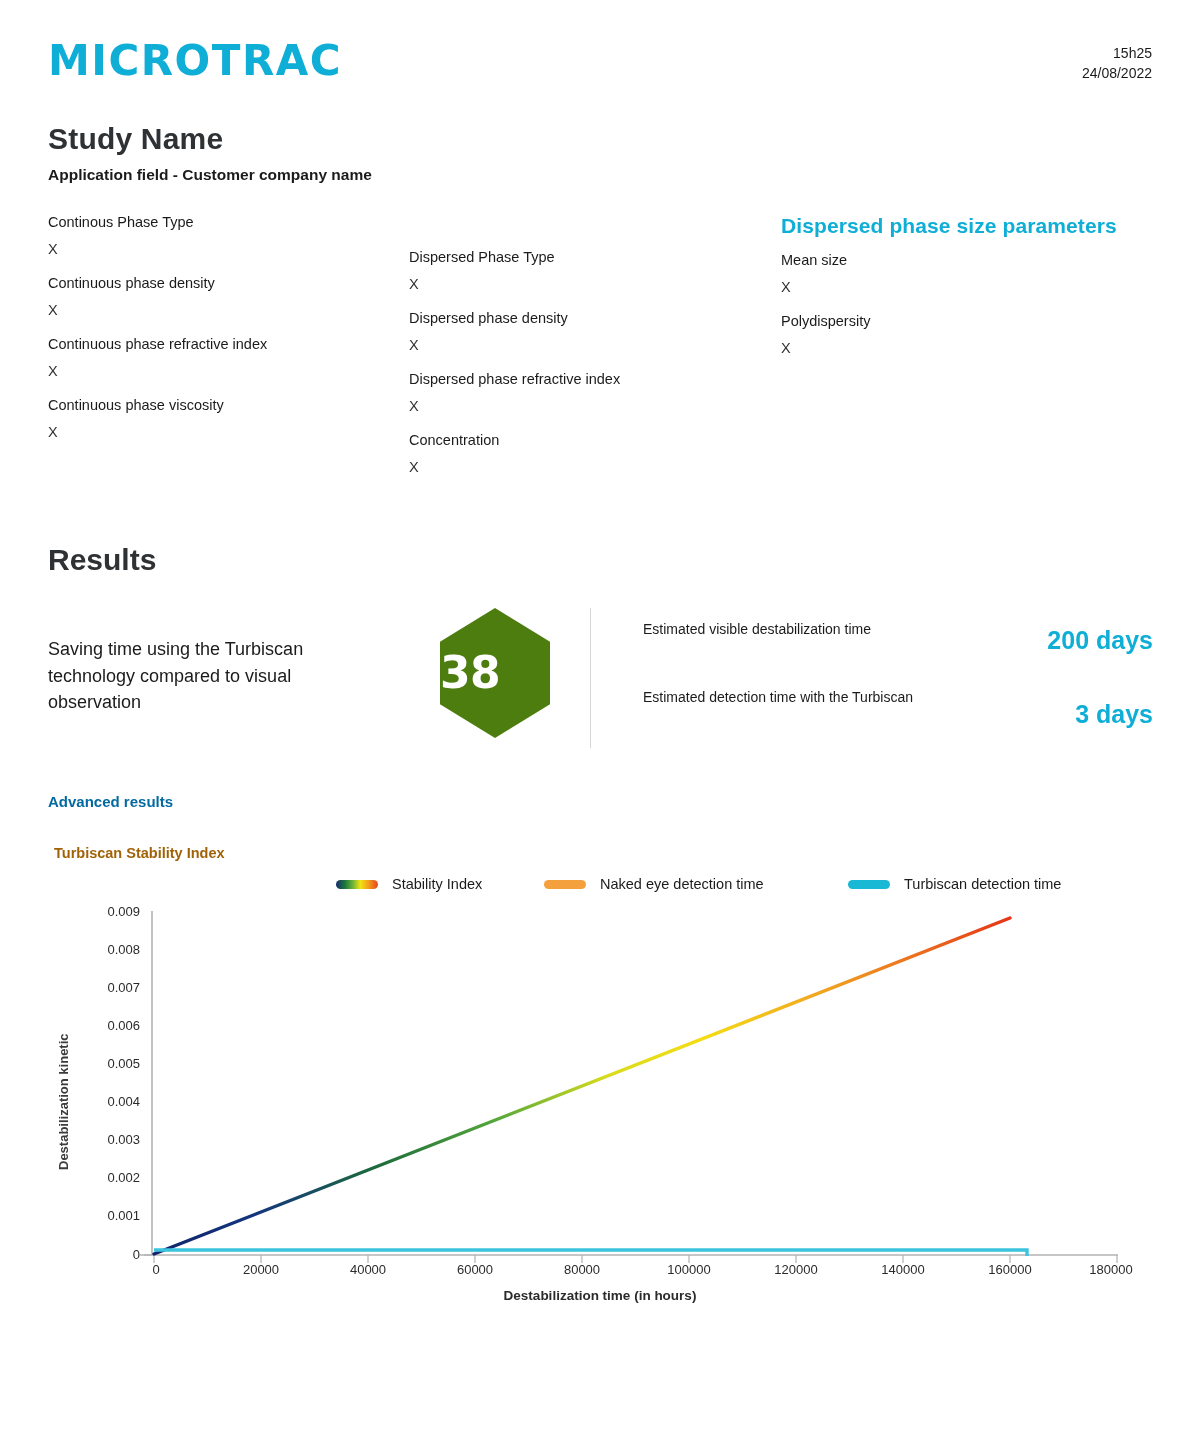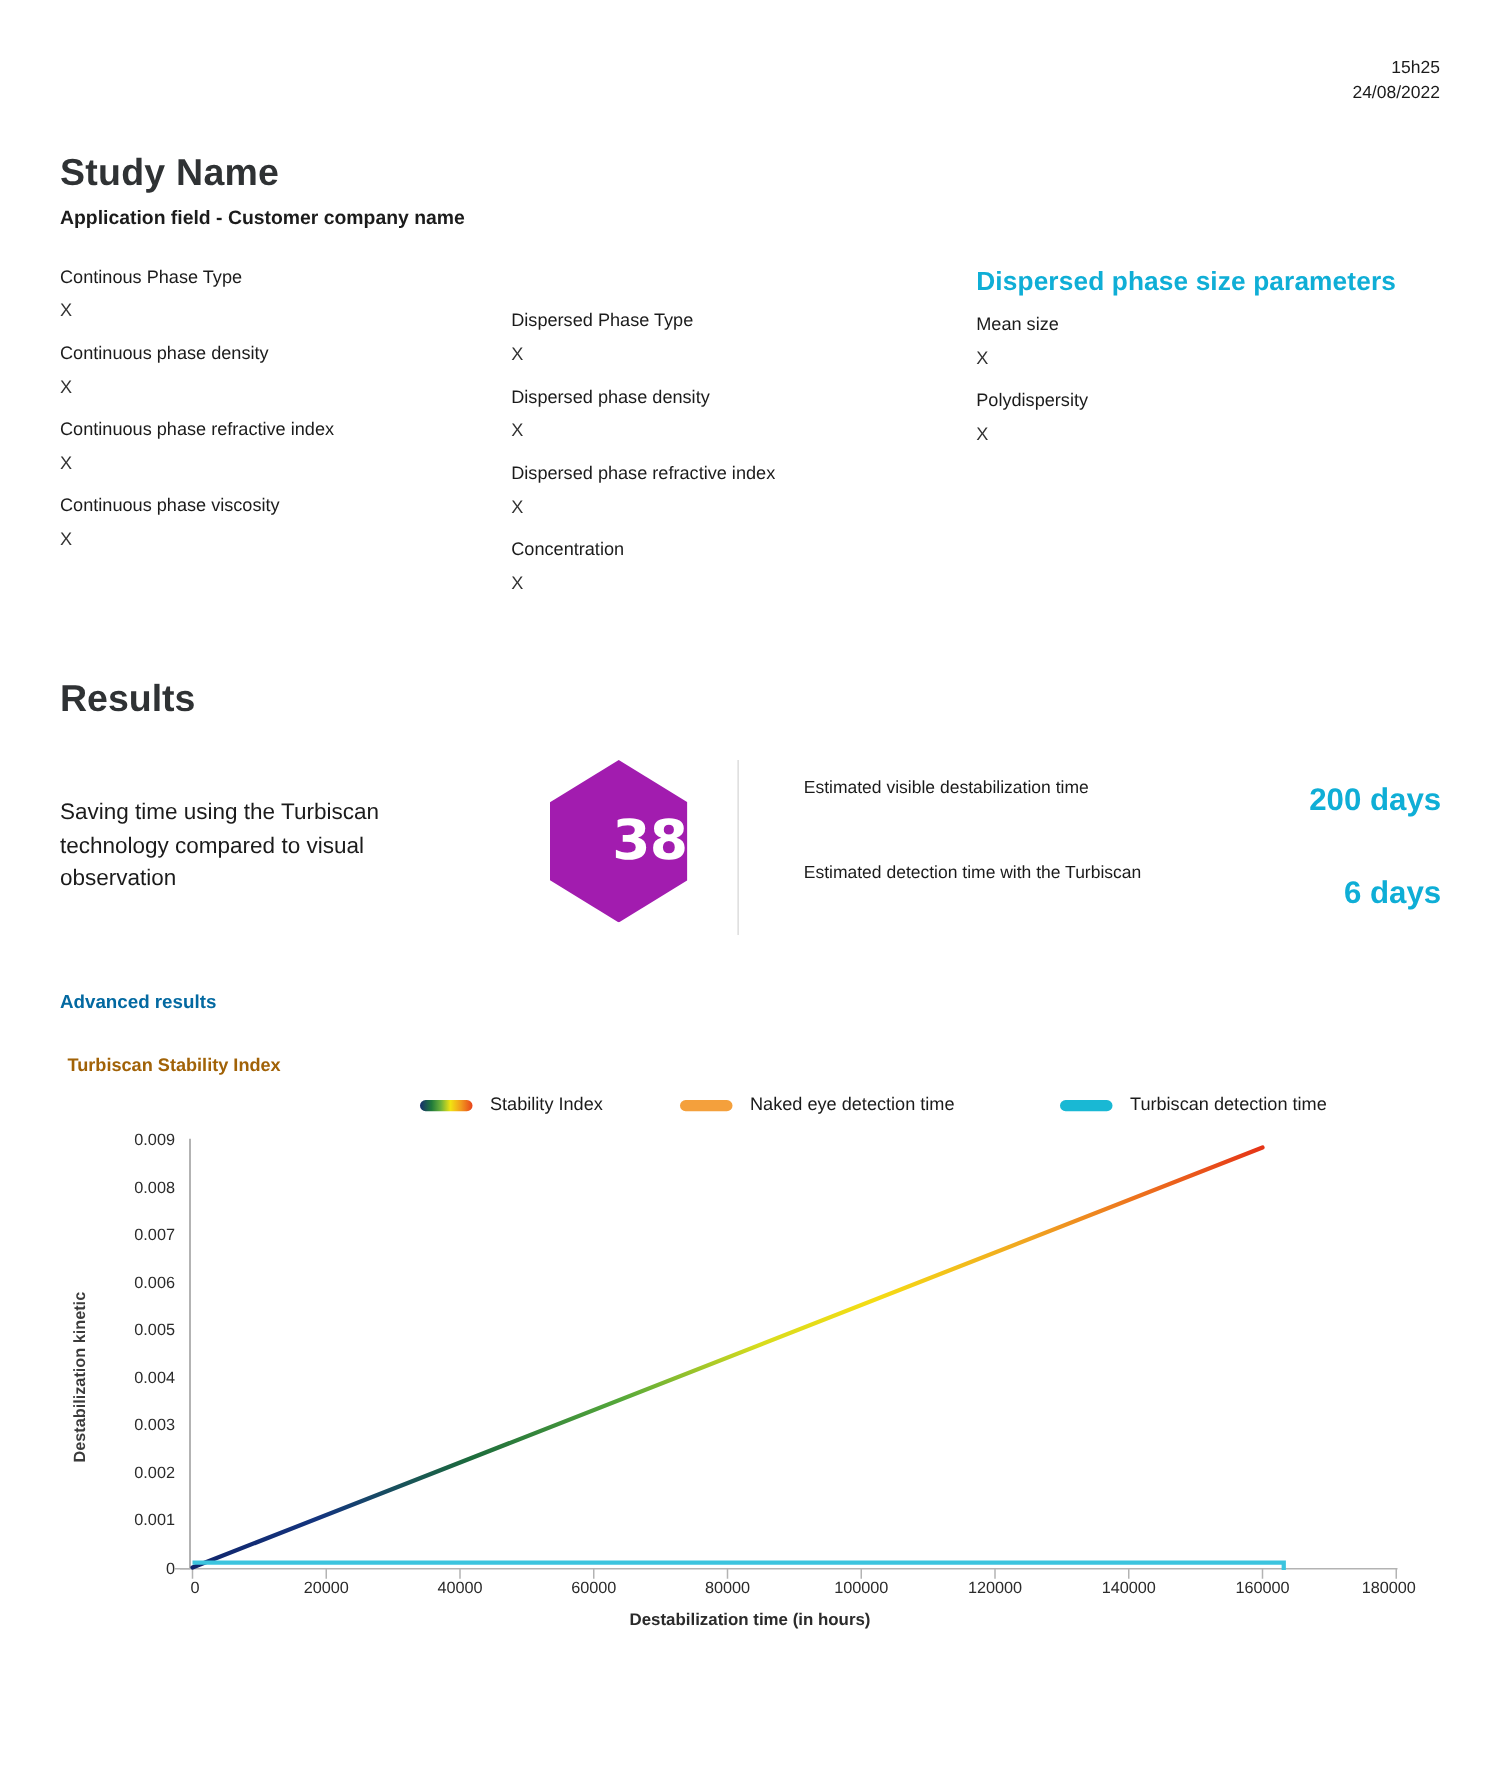--- a/index.html
+++ b/index.html
@@ -74,23 +74,23 @@
     position: absolute; left: 48px; top: 636px;
     width: 330px;
     font-size: 18px; line-height: 1.48; color: #1b1b1b;
   }
   .hex-wrap {
     position: absolute; left: 440px; top: 608px;
     width: 110px; height: 130px;
   }
   .hex {
     width: 110px; height: 130px;
-    background: #a21caf;
+    background: #4d7c0f;
     clip-path: polygon(50% 0%, 100% 26%, 100% 74%, 50% 100%, 0% 74%, 0% 26%);
-    display: flex; align-items: center; justify-content: flex-end; padding-left: 24px;
+    display: flex; align-items: center; justify-content: flex-start;
   }
   .hex-value {
     color: #ffffff; font-size: 44px; font-weight: 700;
     line-height: 1; letter-spacing: -0.5px;
     font-family: "DejaVu Sans", sans-serif;
   }
   .divider {
     position: absolute; left: 590px; top: 608px;
     width: 1px; height: 140px; background: #d6d6d6;
   }
@@ -166,20 +166,21 @@
     position: absolute; left: 0; top: 1288px; width: 1200px;
     text-align: center;
     font-size: 13.5px; font-weight: 700; color: #2b2b2b;
   }
   svg.canvas { position: absolute; left: 0; top: 0; }
 </style>
 </head>
 <body>
 
 <div class="header">
+  <div class="logo">MICROTRAC</div>
   <div class="header-meta">
     <div>15h25</div>
     <div>24/08/2022</div>
   </div>
 </div>
 
 <div class="study-title">Study Name</div>
 <div class="study-sub">Application field - Customer company name</div>
 
 <div class="props">
@@ -248,21 +249,21 @@
 
 <div class="divider"></div>
 
 <div class="est-rows">
   <div class="est-row r1">
     <div class="est-label">Estimated visible destabilization time</div>
     <div class="est-value">200 days</div>
   </div>
   <div class="est-row r2">
     <div class="est-label">Estimated detection time with the Turbiscan</div>
-    <div class="est-value">6 days</div>
+    <div class="est-value">3 days</div>
   </div>
 </div>
 
 <div class="adv-head">Advanced results</div>
 <div class="chart-title">Turbiscan Stability Index</div>
 
 <div class="legend">
   <div class="legend-item i0">
     <span class="swatch swatch-grad"></span>
     <span class="legend-label">Stability Index</span>

